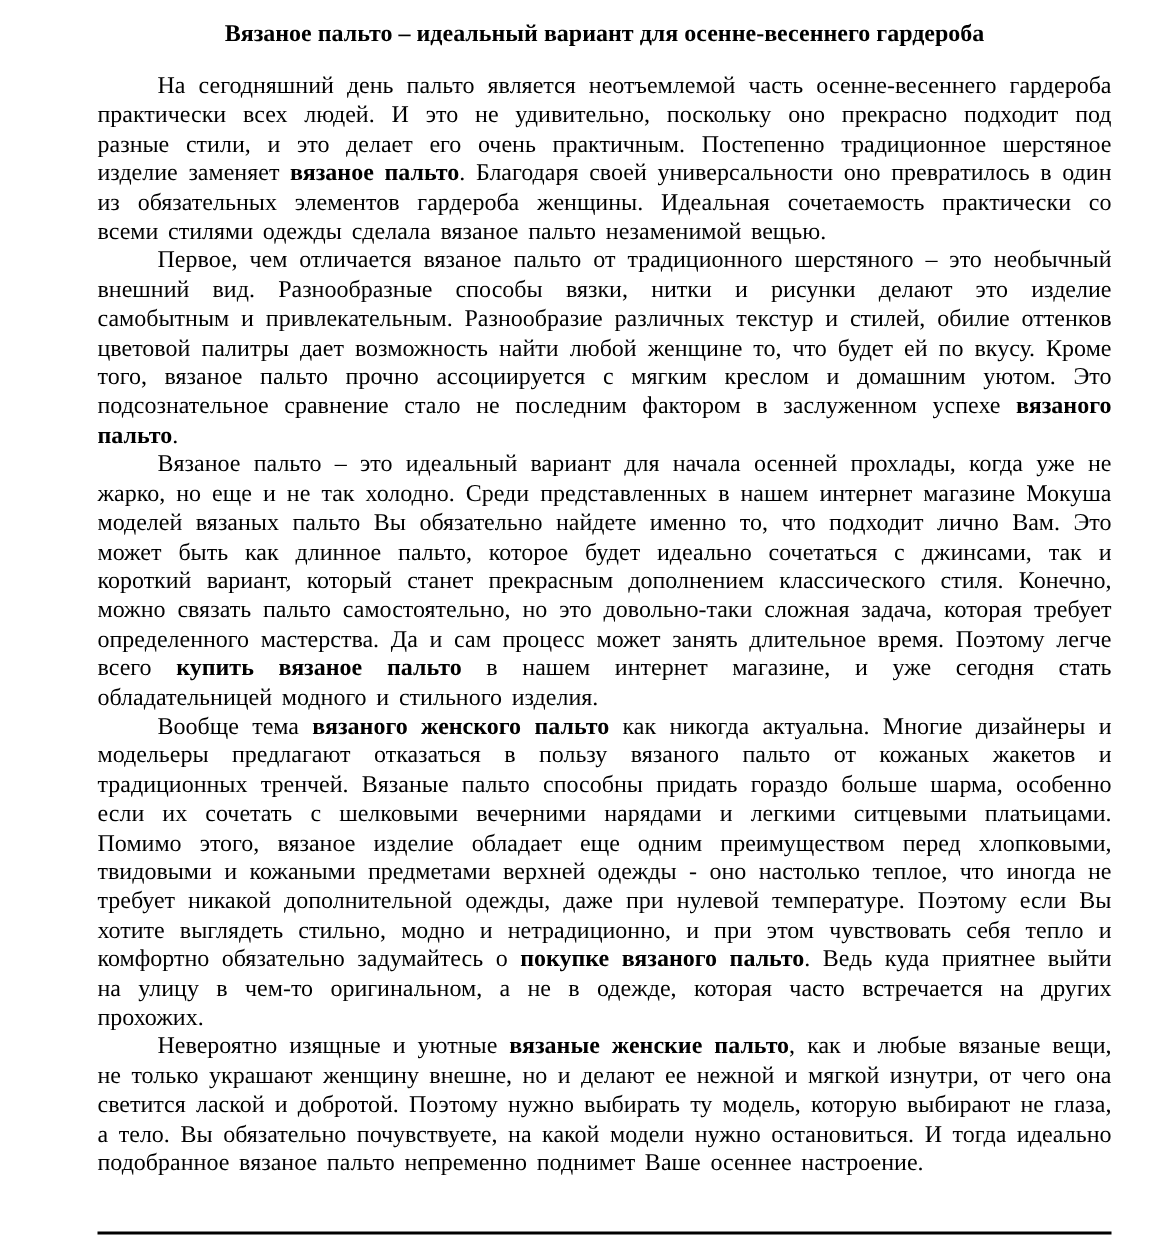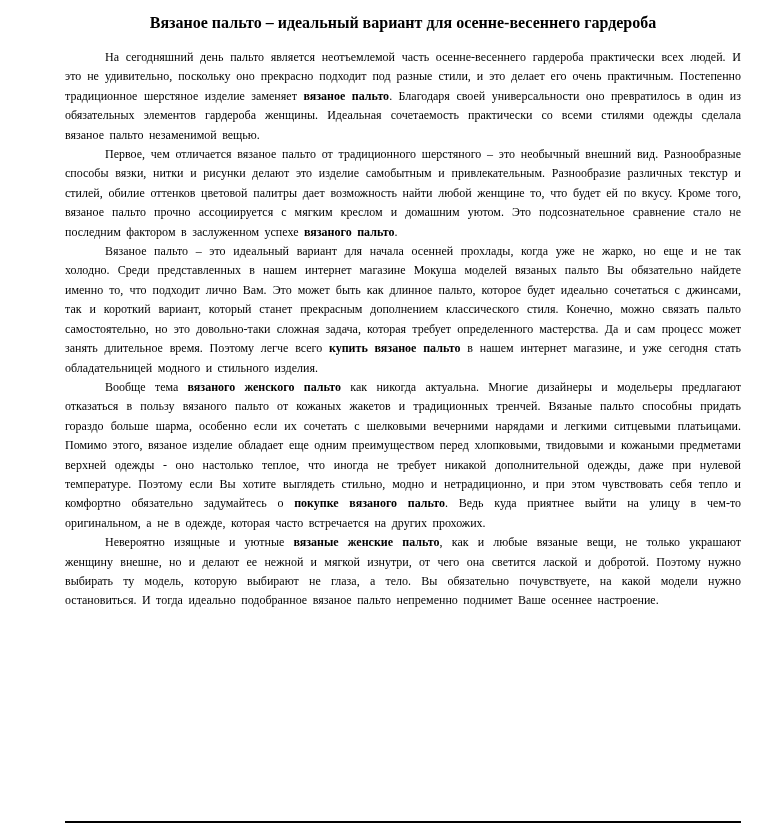--- a/index.html
+++ b/index.html
@@ -20,21 +20,21 @@
   }
   .title {
     margin: 0 0 15px 0;
     font-size: 16px;
     font-weight: bold;
     text-align: center;
     line-height: 20px;
   }
   .para {
     margin: 0;
-    font-size: 12px;
+    font-size: 16px;
     line-height: 19.4px;
     text-align: justify;
     text-indent: 40px;
     word-spacing: 2.5px;
   }
   .b { font-weight: bold; }
   .sp {
     text-decoration-style: wavy;
     text-decoration-color: #ff0000;
     text-decoration-thickness: 1px;

